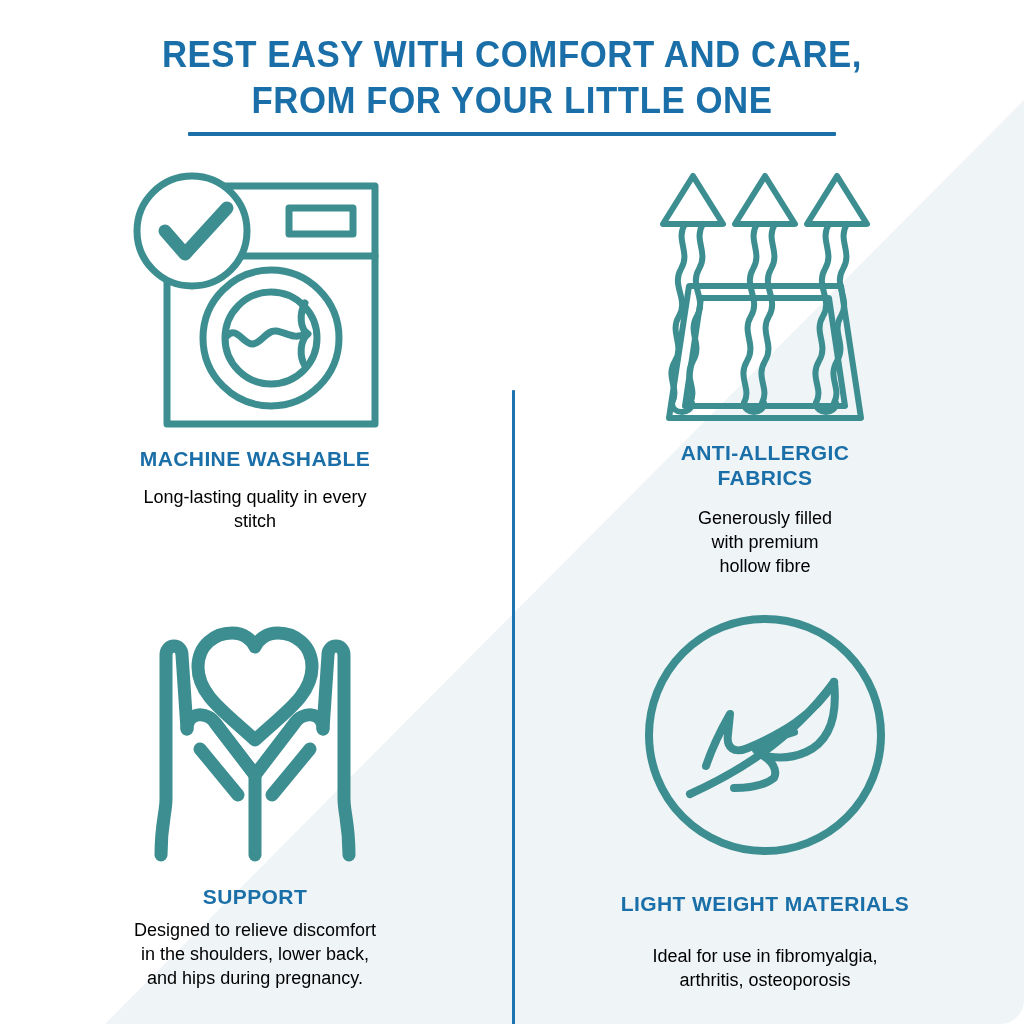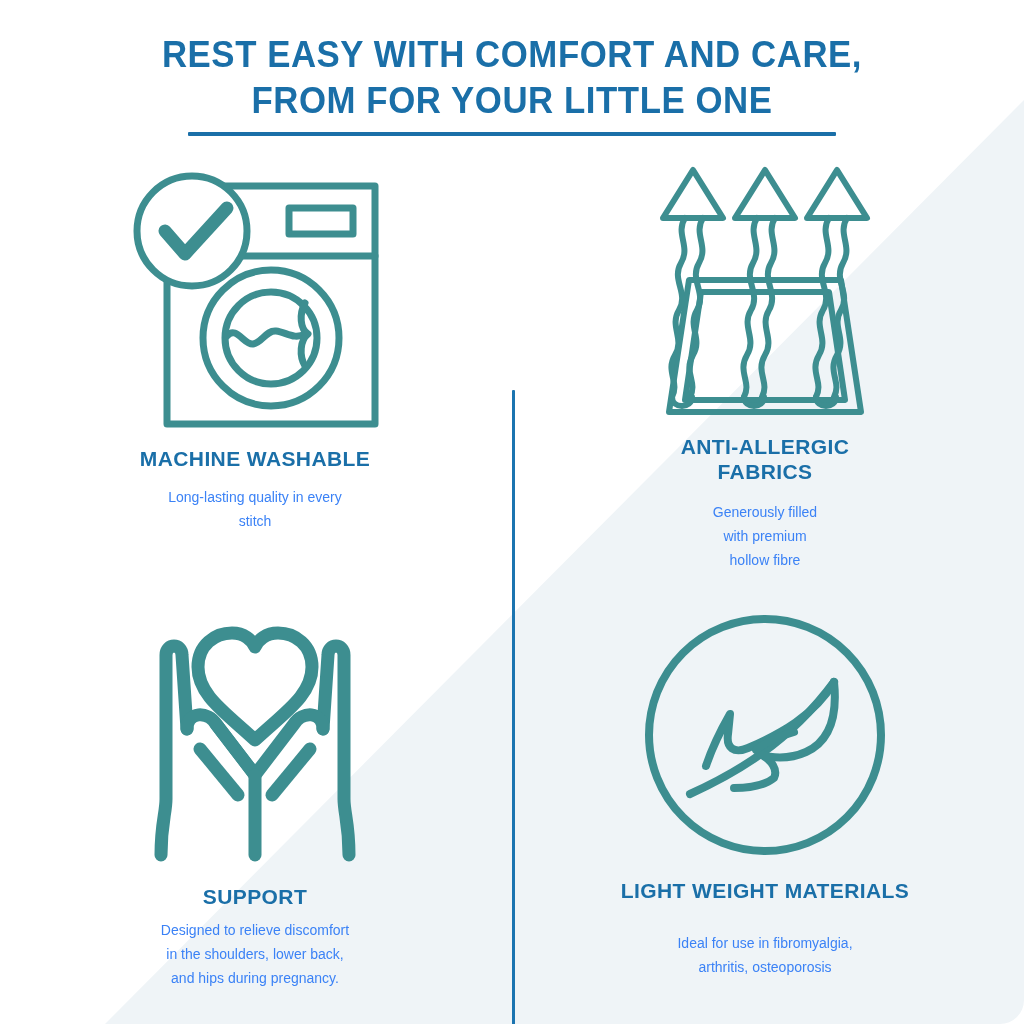--- a/index.html
+++ b/index.html
@@ -28,39 +28,39 @@
   .title-line{display:block;white-space:nowrap;}
   .title-rule{
     width:648px;height:4px;background:#1a6fa8;
     margin:8px auto 0;border-radius:1px;
   }
 
   
   .grid{position:absolute;left:0;top:140px;width:824px;height:884px;}
   .cell{position:absolute;text-align:center;}
   .cell-tl{left:10px;  top:10px;  width:490px;}
-  .cell-tr{left:520px; top:4px;  width:490px;}
+  .cell-tr{left:520px; top:10px;  width:490px;}
   .cell-bl{left:10px;  top:452px; width:490px;}
   .cell-br{left:520px; top:452px; width:490px;}
 
   .icon-wrap{display:flex;align-items:flex-end;justify-content:center;}
   .icon-wrap.h-top{height:280px;}
   .icon-wrap.h-bot{height:270px;}
 
   .heading{
     color:#1a6fa8;font-weight:bold;font-size:21px;letter-spacing:0.4px;
     line-height:25px;margin:14px 0 0;
   }
   .desc{
-    color:#3b82f6;font-size:14px;line-height:24px;margin:9px 0 0;font-weight:normal;
+    color:#000000;font-size:18px;line-height:24px;margin:9px 0 0;font-weight:normal;
   }
   .cell-tr .heading{margin-top:10px;}
   .cell-tr .desc{margin-top:16px;}
   .cell-bl .heading{margin-top:22px;}
-  .cell-br .heading{margin-top:16px;}
+  .cell-br .heading{margin-top:29px;}
   .cell-br .desc{margin-top:28px;}
   .cell-tl .heading{margin-top:16px;}
   .cell-tl .desc{margin-top:14px;}
 
   
   .vdivider{
     position:absolute;left:512px;top:250px;width:3px;height:646px;
     background:#1b74b0;border-radius:1px;
   }
   svg{display:block;}

